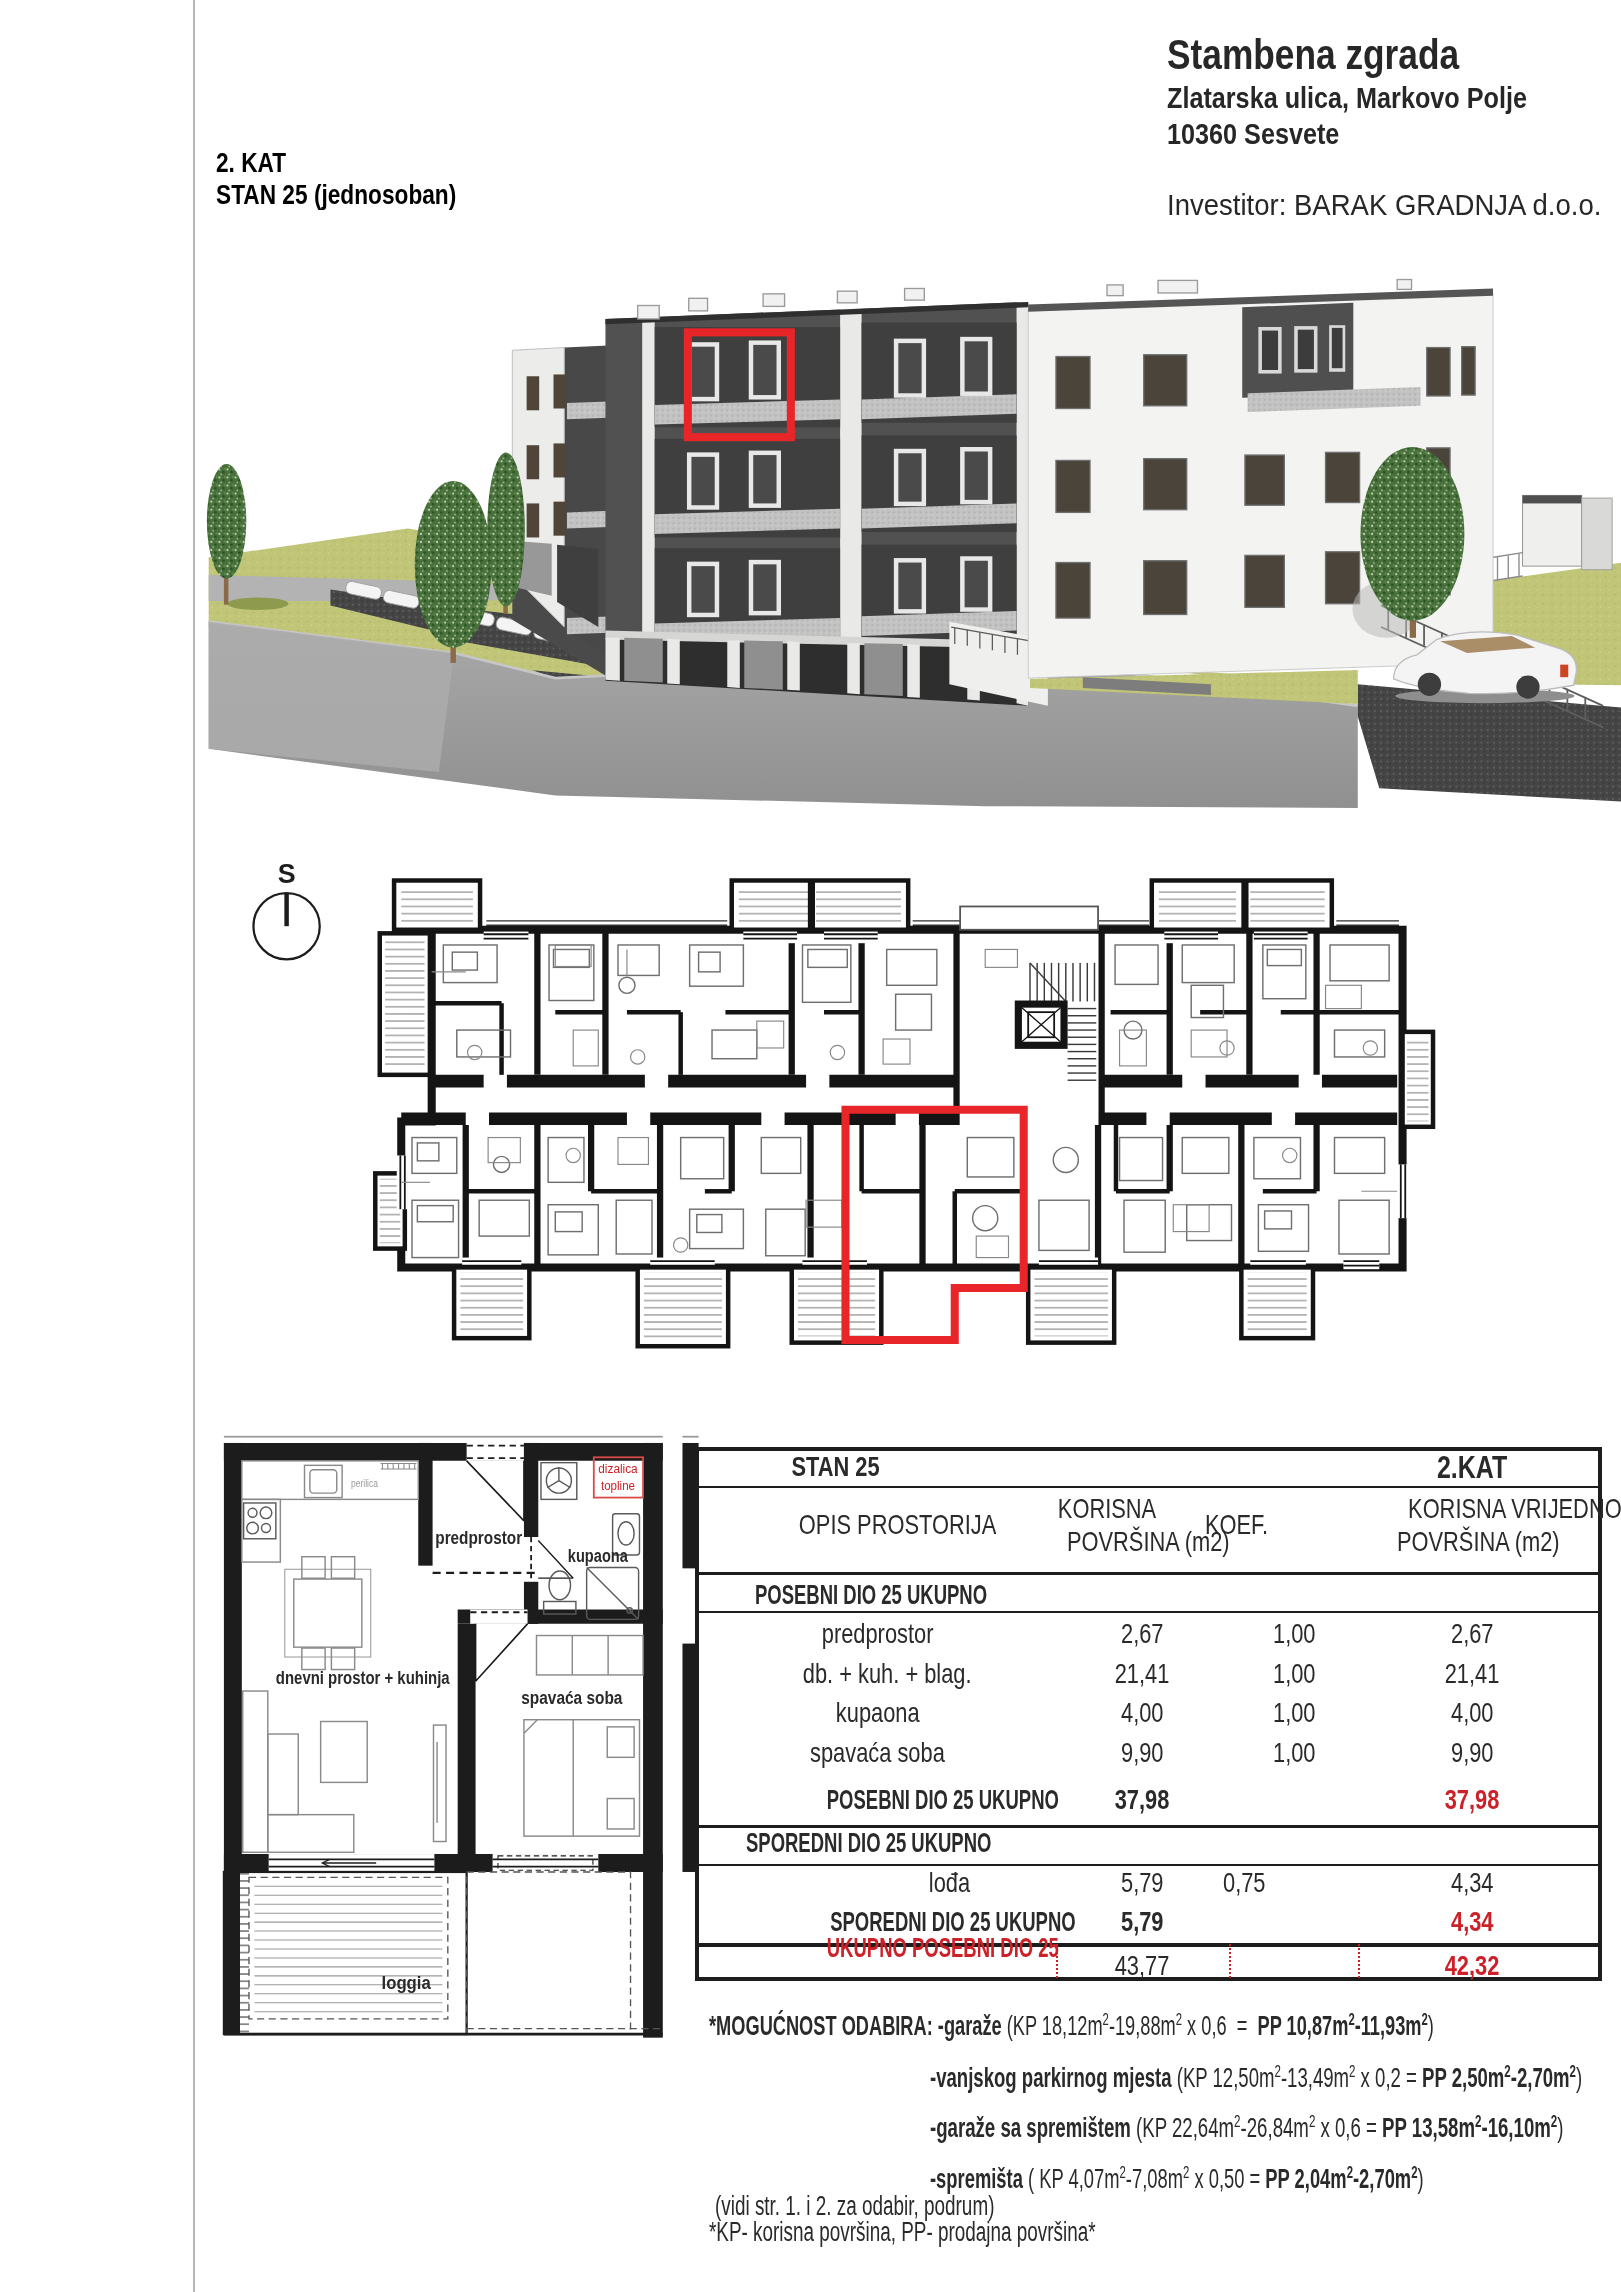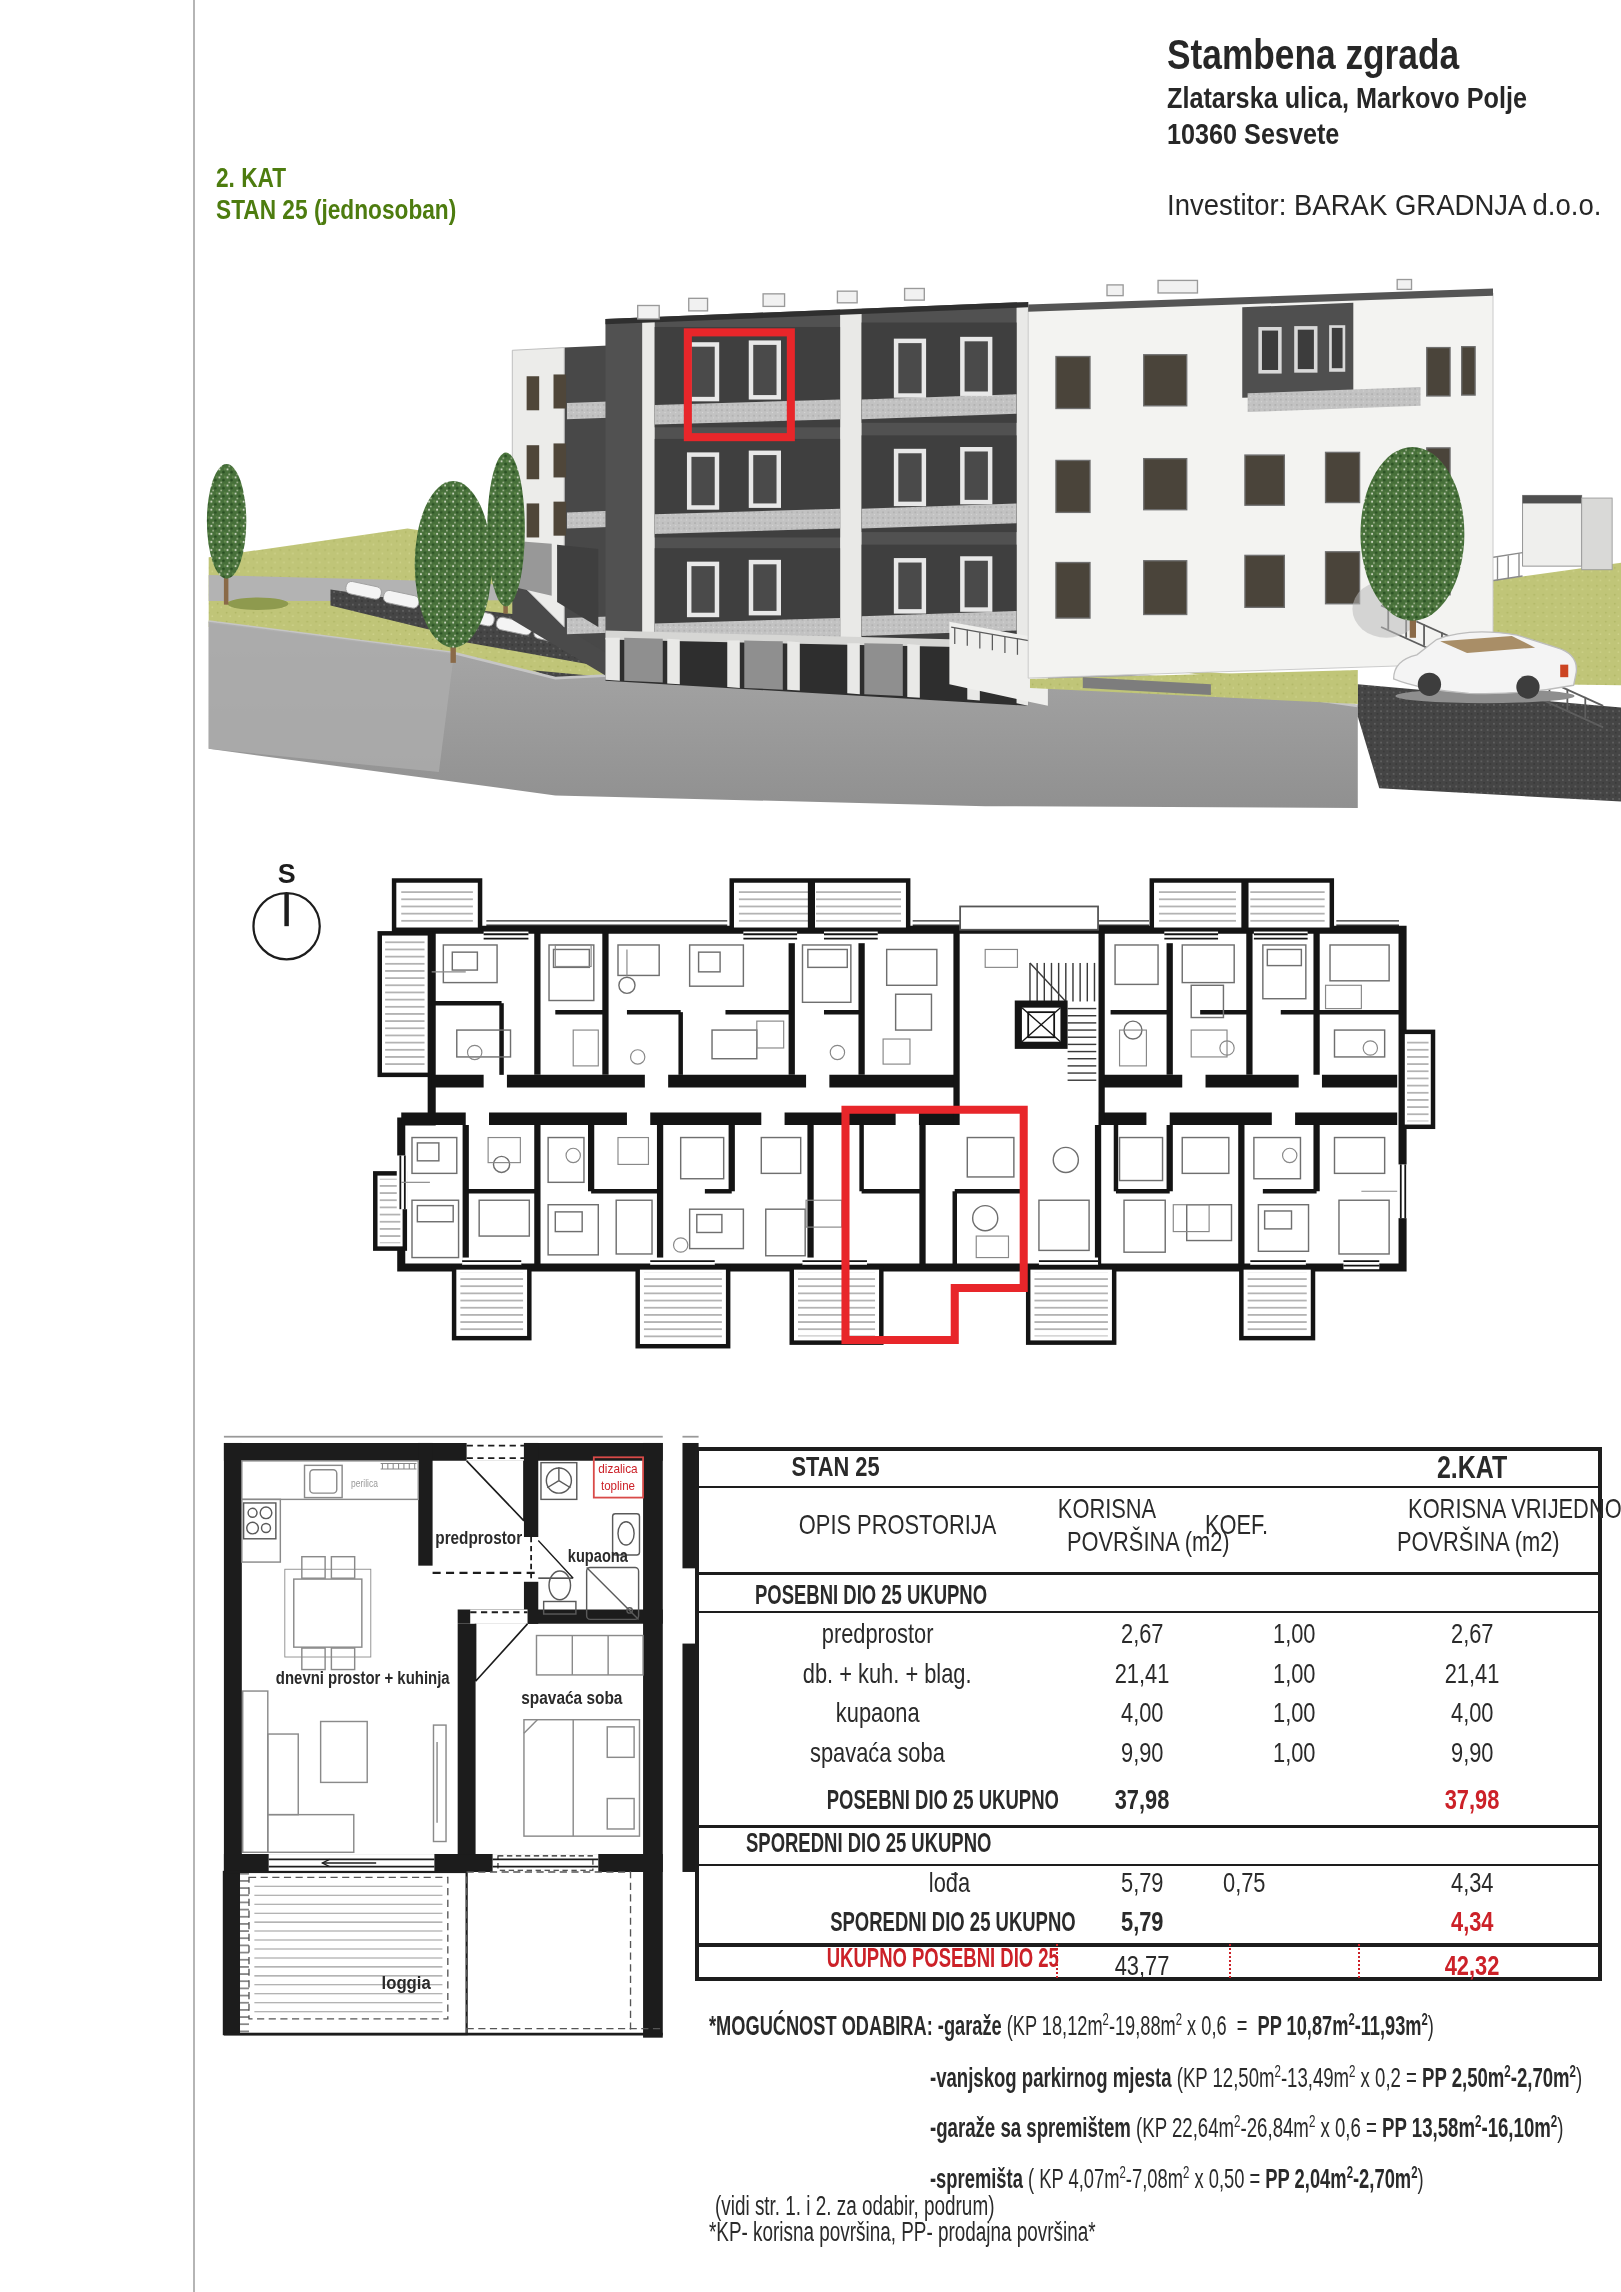--- a/index.html
+++ b/index.html
@@ -11,21 +11,21 @@
   .b{font-weight:bold;}
   .red{color:#cc2128;}
   sup{font-size:0.62em;}
 </style>
 </head>
 <body>
 <div id="page">
 
 <div class="abs" style="left:193px;top:0;width:1.8px;height:2293px;background:#b5b5b5;"></div>
 
-<div class="abs" style="left:216px;top:162px;font-size:28px;font-weight:bold;line-height:32px;color:#4d7c0f;">
+<div class="abs" style="left:216px;top:147px;font-size:28px;font-weight:bold;line-height:32px;color:#000000;">
   <span class="nw" style="transform:scaleX(0.81);">2. KAT</span><br>
   <span class="nw" style="transform:scaleX(0.81);">STAN 25 (jednosoban)</span>
 </div>
 
 <div class="abs" style="left:1167px;top:32px;color:#272727;">
   <div style="font-size:42px;font-weight:bold;line-height:45px;"><span class="nw" style="transform:scaleX(0.84);">Stambena zgrada</span></div>
   <div style="font-size:30px;font-weight:bold;line-height:36px;margin-top:2.7px;"><span class="nw" style="transform:scaleX(0.84);">Zlatarska ulica, Markovo Polje</span><br><span class="nw" style="transform:scaleX(0.84);">10360 Sesvete</span></div>
   <div style="font-size:29.6px;margin-top:36px;"><span class="nw" style="transform:scaleX(0.93);">Investitor: BARAK GRADNJA d.o.o.</span></div>
 </div>
 
@@ -884,21 +884,21 @@
   <div class="abs" style="left:80px;top:416px;width:197px;text-align:right;"><span class="nwc">lođa</span></div>
   <div class="abs" style="left:345px;top:416px;width:197px;text-align:center;"><span class="nwc">5,79</span></div>
   <div class="abs" style="left:518px;top:416px;width:197px;text-align:left;"><span class="nwc">0,75</span></div>
   <div class="abs" style="left:675px;top:416px;width:197px;text-align:center;"><span class="nwc">4,34</span></div>
 
   <div class="abs b" style="left:68px;top:455px;width:322px;text-align:center;"><span class="nwc" style="transform:scaleX(0.66);">SPOREDNI DIO 25 UKUPNO</span></div>
   <div class="abs b" style="left:345px;top:455px;width:197px;text-align:center;"><span class="nwc">5,79</span></div>
   <div class="abs b red" style="left:675px;top:455px;width:197px;text-align:center;"><span class="nwc">4,34</span></div>
   <div class="abs" style="left:0;top:492px;width:100%;height:3.6px;background:#1d1d1d;"></div>
 
-  <div class="abs b red" style="left:68px;top:491px;width:322px;text-align:right;"><span class="nwc" style="transform:scaleX(0.66);">UKUPNO POSEBNI DIO 25</span></div>
+  <div class="abs b red" style="left:68px;top:481px;width:322px;text-align:right;"><span class="nwc" style="transform:scaleX(0.66);">UKUPNO POSEBNI DIO 25</span></div>
   <div class="abs" style="left:345px;top:499px;width:197px;text-align:center;"><span class="nwc">43,77</span></div>
   <div class="abs b red" style="left:675px;top:499px;width:197px;text-align:center;"><span class="nwc">42,32</span></div>
   <div class="abs" style="left:357px;top:493px;width:0;height:34px;border-left:2.7px dotted #cc2128;"></div>
   <div class="abs" style="left:530px;top:493px;width:0;height:34px;border-left:2.7px dotted #cc2128;"></div>
   <div class="abs" style="left:659px;top:493px;width:0;height:34px;border-left:2.7px dotted #cc2128;"></div>
 </div>
 
 <div id="footnotes" class="abs" style="left:709px;top:1997px;width:913px;font-size:27px;color:#2a2a2a;">
 
   <div class="abs" style="left:0;top:13.4px;"><span class="nw" style="transform:scaleX(0.675);"><b>*MOGUĆNOST ODABIRA: -garaže</b> (KP 18,12m<sup>2</sup>-19,88m<sup>2</sup> x 0,6&nbsp; =&nbsp; <b>PP 10,87m<sup>2</sup>-11,93m<sup>2</sup></b>)</span></div>

